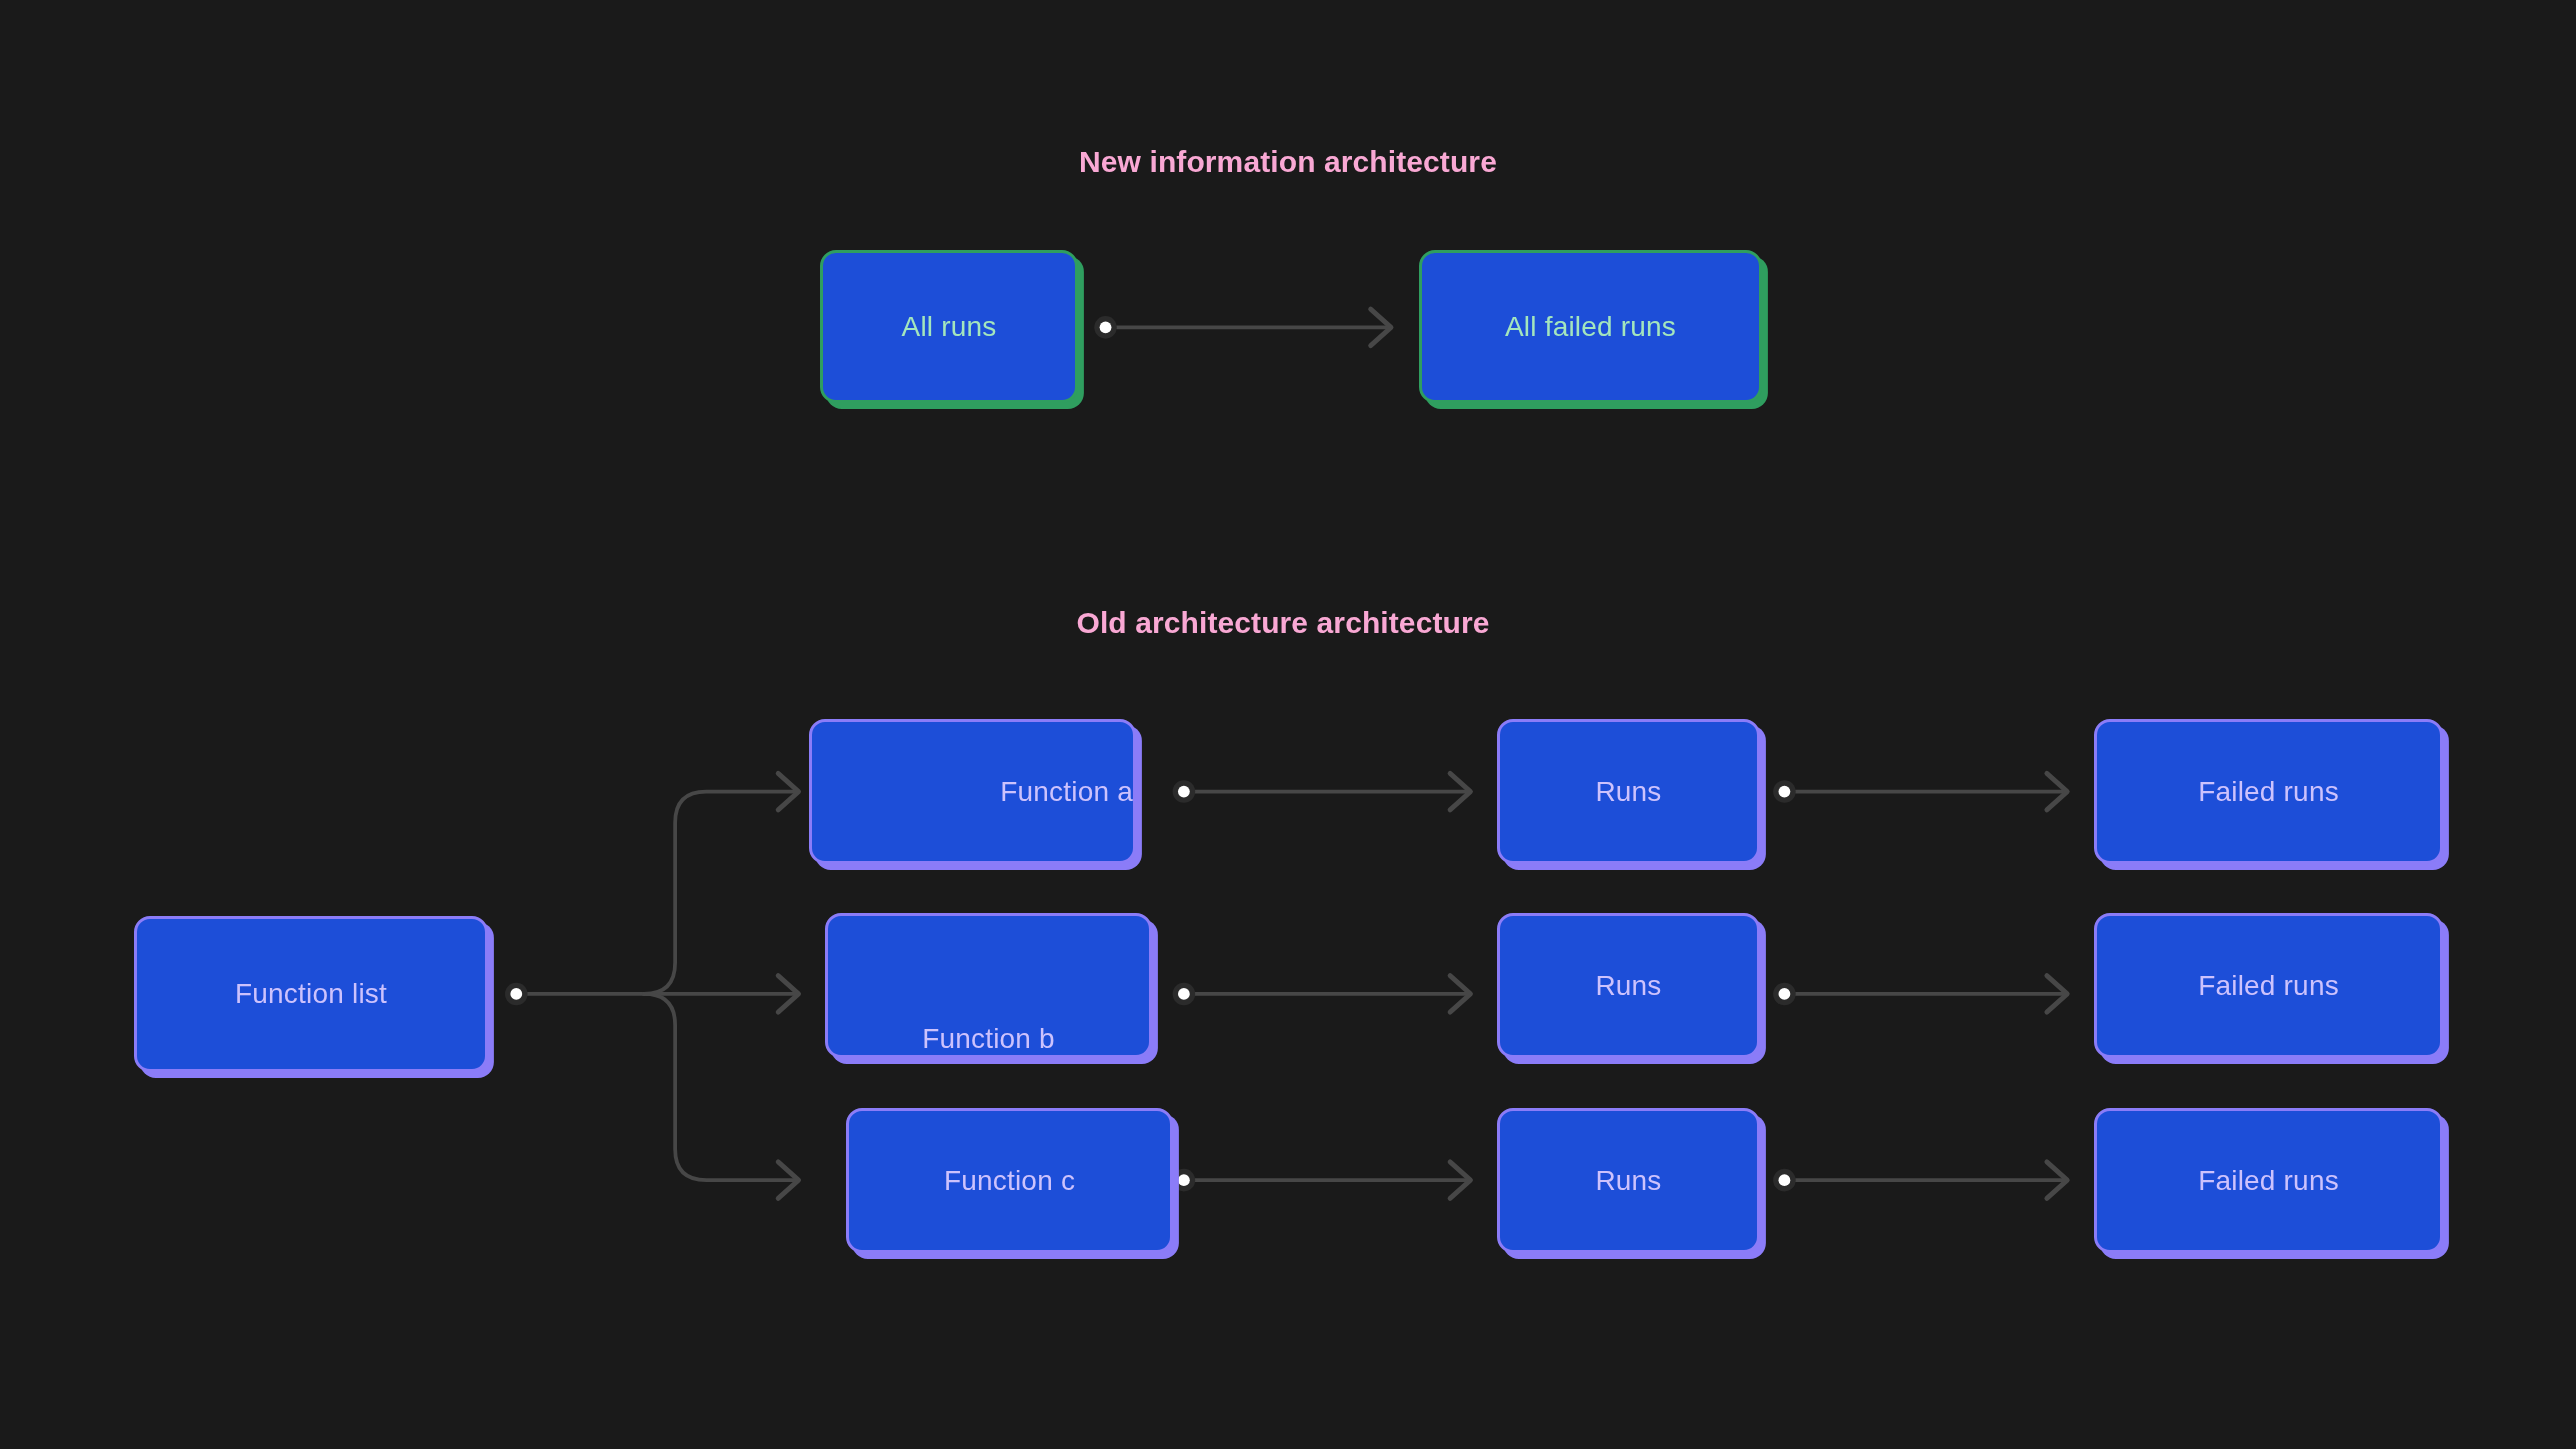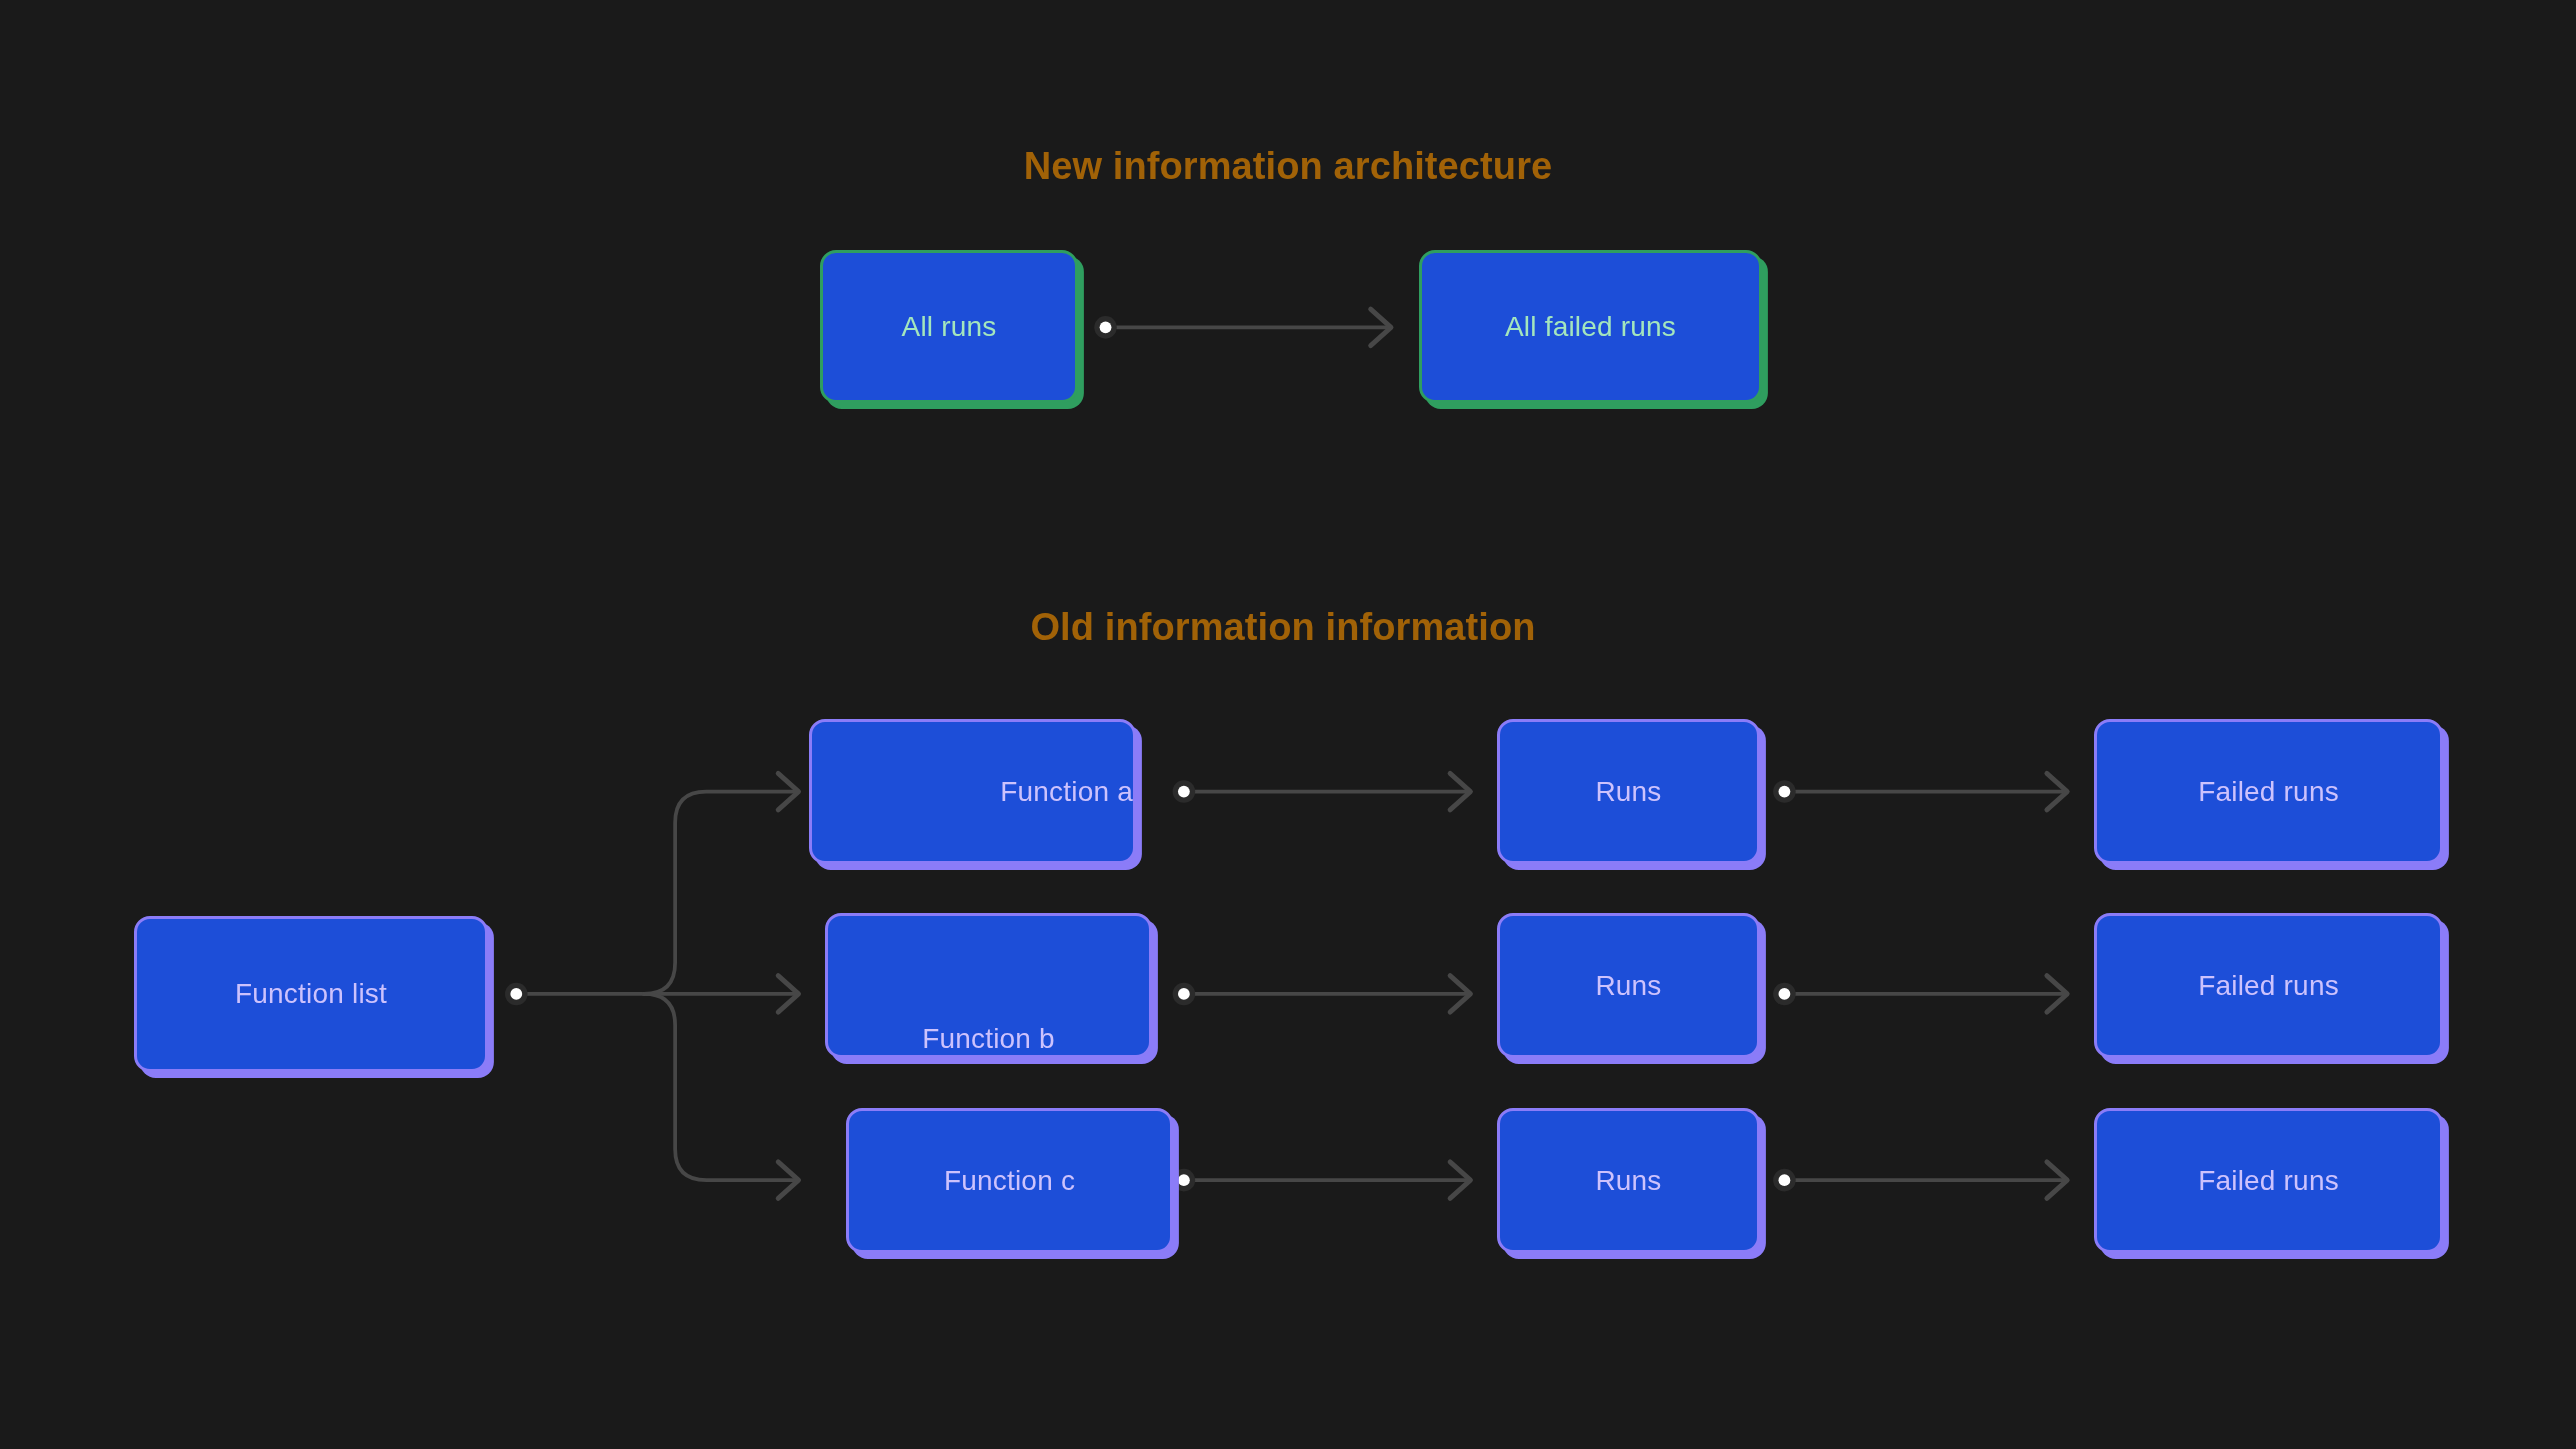--- a/index.html
+++ b/index.html
@@ -17,22 +17,22 @@
     position: relative;
     width: 2576px;
     height: 1449px;
     background: #1a1a1a;
     overflow: hidden;
   }
 
   
   .section-title {
     position: absolute;
-    color: #a16207;
-    font-size: 38px;
+    color: #f9a8d4;
+    font-size: 30px;
     font-weight: 600;
     letter-spacing: 0.1px;
     white-space: nowrap;
     transform: translateX(-50%);
   }
 
   
   .node {
     position: absolute;
     box-sizing: border-box;
@@ -194,16 +194,16 @@
       </div>
       <div class="node purple" style="left: 2094px; top: 913px; width: 349px; height: 145px;">
         <span>Failed runs</span>
       </div>
       <div class="node purple" style="left: 2094px; top: 1108px; width: 349px; height: 145px;">
         <span>Failed runs</span>
       </div>
     </div>
   <div id="titles-layer">
       <div class="section-title" style="left: 1288px; top: 145px;">New information architecture</div>
-      <div class="section-title" style="left: 1283px; top: 606px;">Old information information</div>
+      <div class="section-title" style="left: 1283px; top: 606px;">Old architecture architecture</div>
     </div>
 </div>
 
 
 </body></html>

